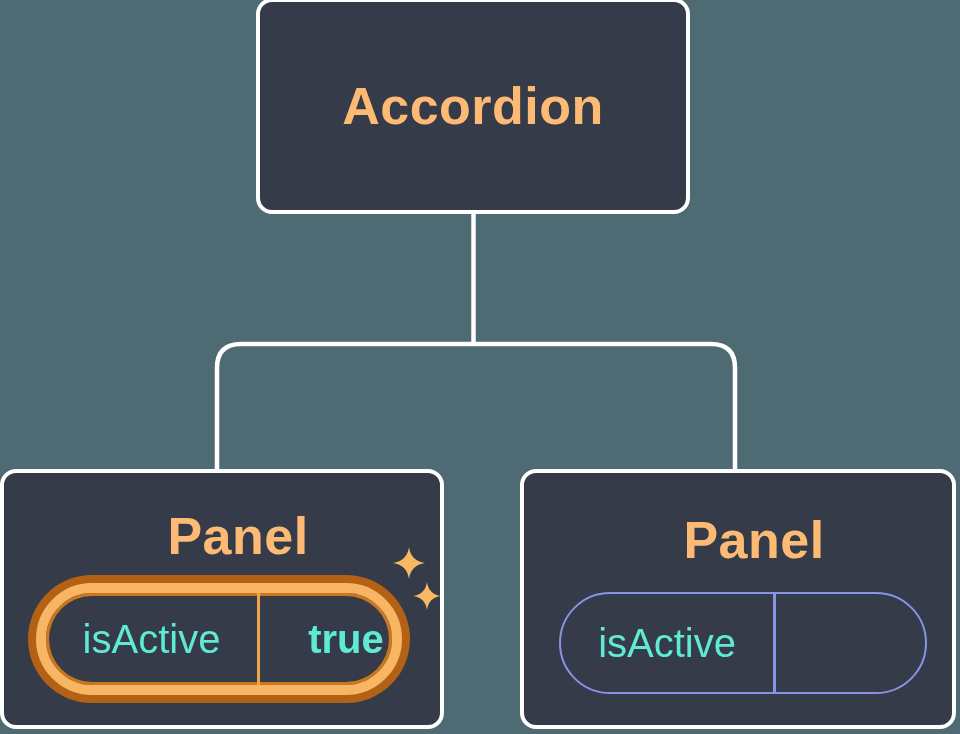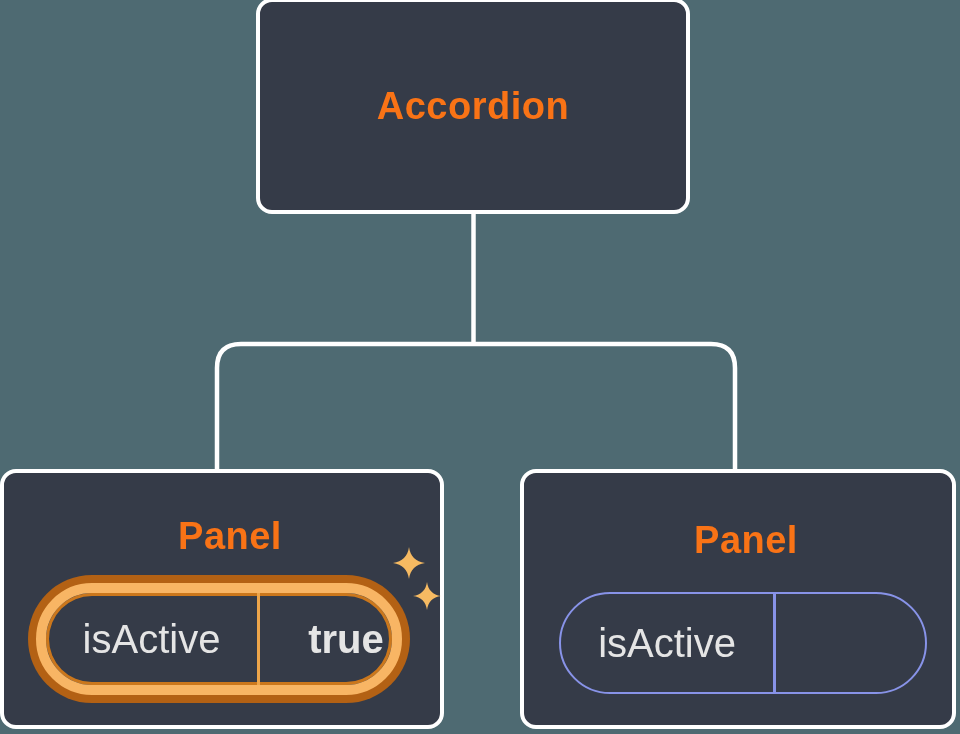--- a/index.html
+++ b/index.html
@@ -26,42 +26,42 @@
     background: #353b48;
     border: 4px solid #ffffff;
     border-radius: 16px;
   }
   .node-accordion { left: 256px; top: -2px; width: 434px; height: 216px;
     display: flex; align-items: center; justify-content: center; }
   .node-panel-left  { left: 0px;   top: 469px; width: 444px; height: 260px; }
   .node-panel-right { left: 520px; top: 469px; width: 436px; height: 260px; }
 
   .node-title {
-    color: #f97316;
-    font-size: 38px;
+    color: #fdba74;
+    font-size: 52px;
     font-weight: 600;
     letter-spacing: 0.5px;
   }
   .panel-title {
     position: absolute;
-    left: 8px; width: 100%;
+    left: 16px; width: 100%;
     text-align: center;
     line-height: 38px;
   }
   .node-panel-left  .panel-title { top: 44px; }
   .node-panel-right .panel-title { top: 48px; }
 
   .pill {
     position: absolute;
     box-sizing: border-box;
     border-radius: 999px;
     display: flex;
     align-items: stretch;
     font-size: 40px;
-    color: #e5e5e5;
+    color: #5eead4;
   }
   .pill .cell {
     display: flex;
     align-items: center;
     justify-content: center;
     min-width: 0;
   }
   .pill .cell-value { flex: 1; padding-left: 40px; }
 
   

